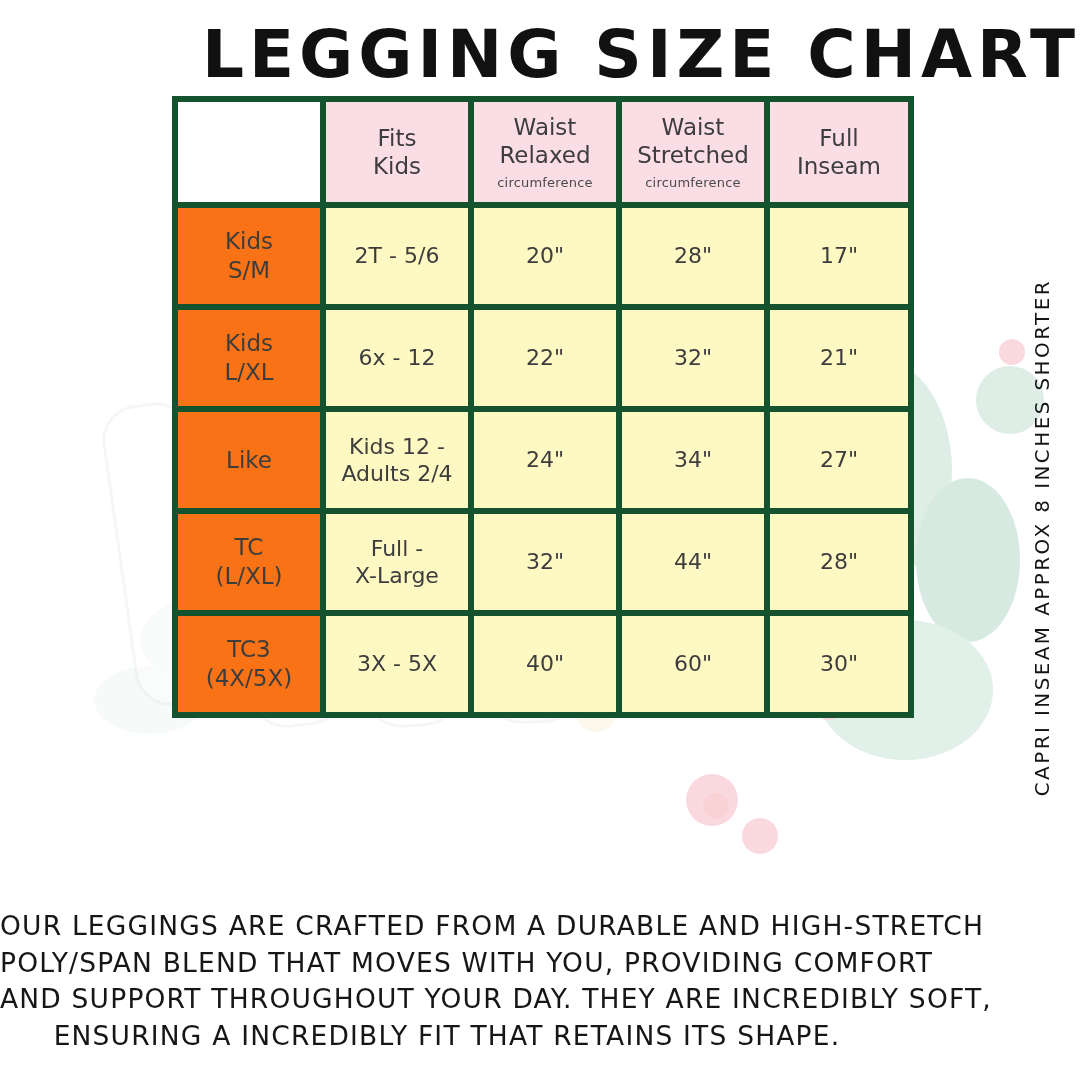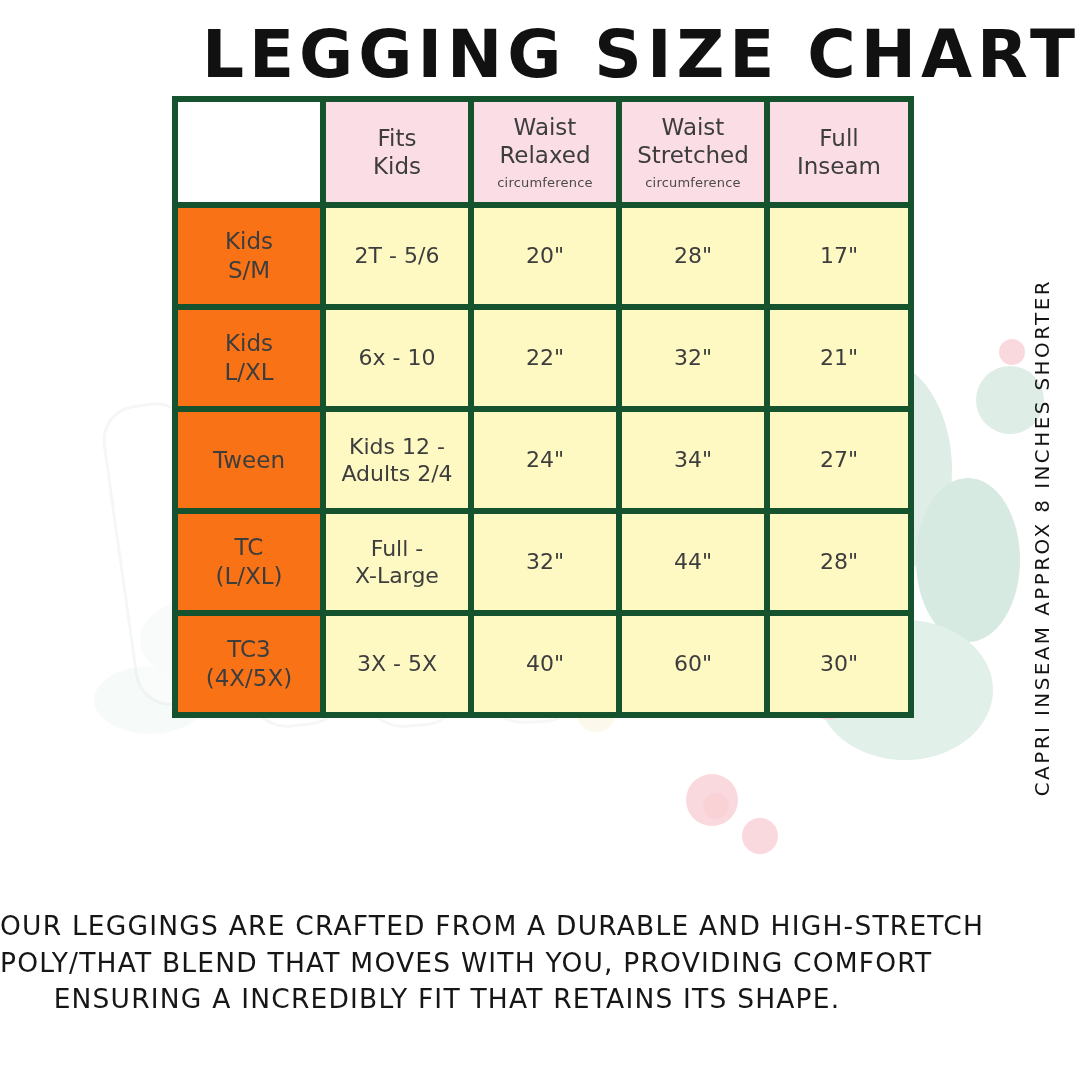--- a/index.html
+++ b/index.html
@@ -239,31 +239,31 @@
         <td class="dt">28"</td>
         <td class="dt">17"</td>
       </tr>
 
       <tr>
         <td class="sz">
           <div>Kids</div>
           <div>L/XL</div>
         </td>
         <td class="dt">
-          <div>6x - 10</div>
+          <div>6x - 12</div>
           <div></div>
         </td>
         <td class="dt">22"</td>
         <td class="dt">32"</td>
         <td class="dt">21"</td>
       </tr>
 
       <tr>
         <td class="sz">
-          <div>Tween</div>
+          <div>Like</div>
           <div></div>
         </td>
         <td class="dt">
           <div>Kids 12 -</div>
           <div>Adults 2/4</div>
         </td>
         <td class="dt">24"</td>
         <td class="dt">34"</td>
         <td class="dt">27"</td>
       </tr>
@@ -299,17 +299,18 @@
       </tr>
     </tbody>
   </table>
 
   <div class="side-note">
     <span>CAPRI INSEAM APPROX 8 INCHES SHORTER</span>
   </div>
 
   <div class="footer">
     <div>OUR LEGGINGS ARE CRAFTED FROM A DURABLE AND HIGH-STRETCH</div>
-    <div>POLY/THAT BLEND THAT MOVES WITH YOU, PROVIDING COMFORT</div>
+    <div>POLY/SPAN BLEND THAT MOVES WITH YOU, PROVIDING COMFORT</div>
+    <div>AND SUPPORT THROUGHOUT YOUR DAY. THEY ARE INCREDIBLY SOFT,</div>
     <div>ENSURING A INCREDIBLY FIT THAT RETAINS ITS SHAPE.</div>
   </div>
 
 </div>
 
 </body></html>

